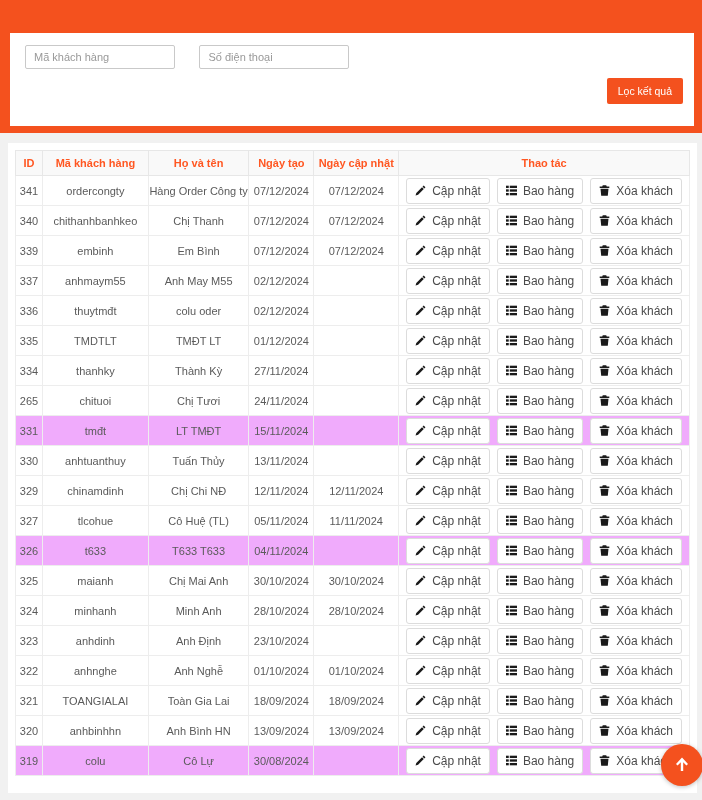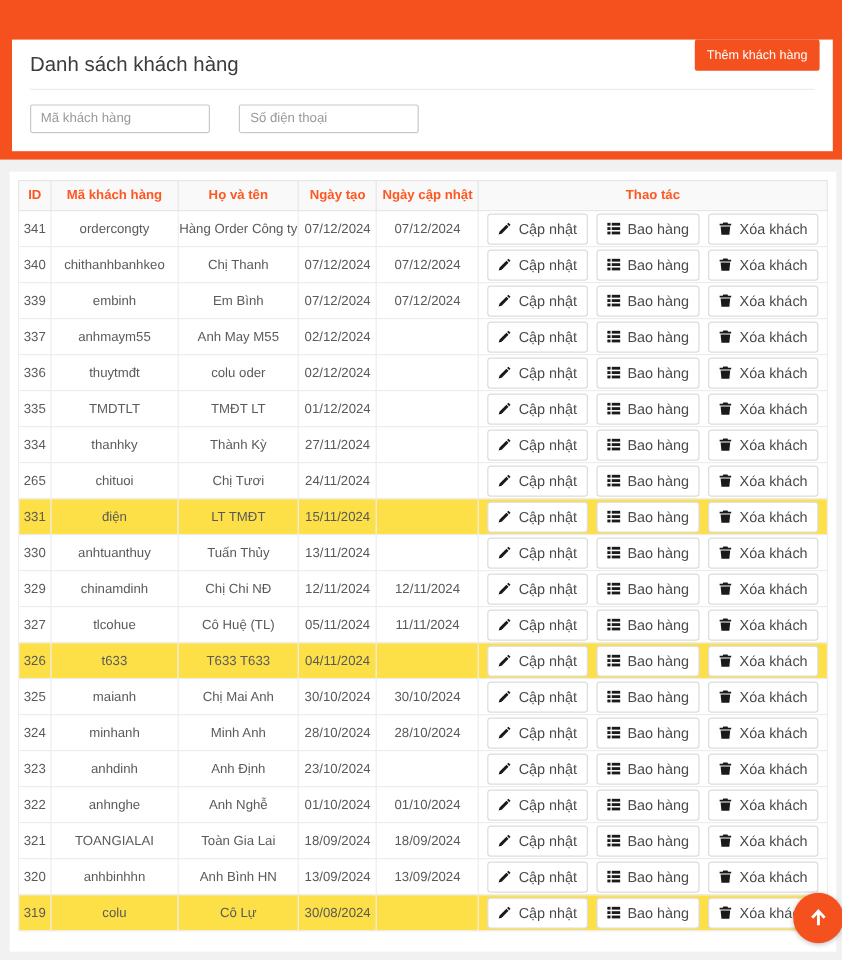--- a/index.html
+++ b/index.html
@@ -64,21 +64,21 @@
     background: #f9f9f9; color: #ff5722;
     font-weight: bold; font-size: 11px;
     height: 25px; text-align: center;
     border: 1px solid #e7e7e7;
   }
   td {
     height: 30px; text-align: center;
     border: 1px solid #ededed;
     background: #fff;
   }
-  tr.highlight td { background: #fde047; }
+  tr.highlight td { background: #f0abfc; }
   td.actions-cell { text-align: right; padding-right: 7px; white-space: nowrap; }
   .act-btn {
     display: inline-flex; align-items: center; gap: 6px;
     background: #fff; border: 1px solid #dcdcdc; border-radius: 3px;
     padding: 5px 8px; font-size: 12px; color: #4a4a4a;
     font-family: "Liberation Sans", sans-serif;
     margin-left: 7px; cursor: pointer;
   }
   .act-btn svg { display: block; }
 
@@ -89,27 +89,26 @@
     background: #f4511e; border: none; cursor: pointer;
     display: flex; align-items: center; justify-content: center;
     box-shadow: 0 1px 4px rgba(0,0,0,.25);
   }
 </style>
 </head>
 <body>
 
 <div class="top-panel">
   <div class="filter-card">
-    <div class="title-row">
-      <span class="page-title">Danh sách khách hàng</span>
-      <button class="btn-orange add-btn">Thêm khách hàng</button>
-    </div>
     <div class="inputs-row">
       <input class="flt-input" type="text" placeholder="Mã khách hàng" style="">
       <input class="flt-input" type="text" placeholder="Số điện thoại" style="">
+    </div>
+    <div class="filter-btn-row">
+      <button class="btn-orange filter-btn">Lọc kết quả</button>
     </div>
   </div>
 </div>
 
 <div class="table-card">
   <table>
     <colgroup>
       <col style="width:27px">
         <col style="width:106px">
         <col style="width:101px">
@@ -411,21 +410,21 @@
           <svg width="11" height="11" viewBox="0 0 16 16" fill="#1a1a1a">
                   <path d="M5.5.5h5l.8 1.7h3.7v2H1V2.2h3.7L5.5.5zM2.2 5.5h11.6l-1 10H3.2l-1-10z"></path>
                 </svg>
         </span>
               <span class="lbl">Xóa khách</span>
       </button>
     </td>
   </tr>
         <tr class="highlight">
     <td>331</td>
-    <td>điện</td>
+    <td>tmđt</td>
     <td>LT TMĐT</td>
     <td>15/11/2024</td>
     <td></td>
     <td class="actions-cell">
       <button class="act-btn">
         <span>
           <svg width="11" height="11" viewBox="0 0 16 16" fill="#1a1a1a">
                   <path d="M12.6.8l2.6 2.6-1.6 1.6L11 2.4 12.6.8zM10.2 3.2l2.6 2.6-8.3 8.3L.8 15.2l1.1-3.7 8.3-8.3z"></path>
                 </svg>
         </span>

